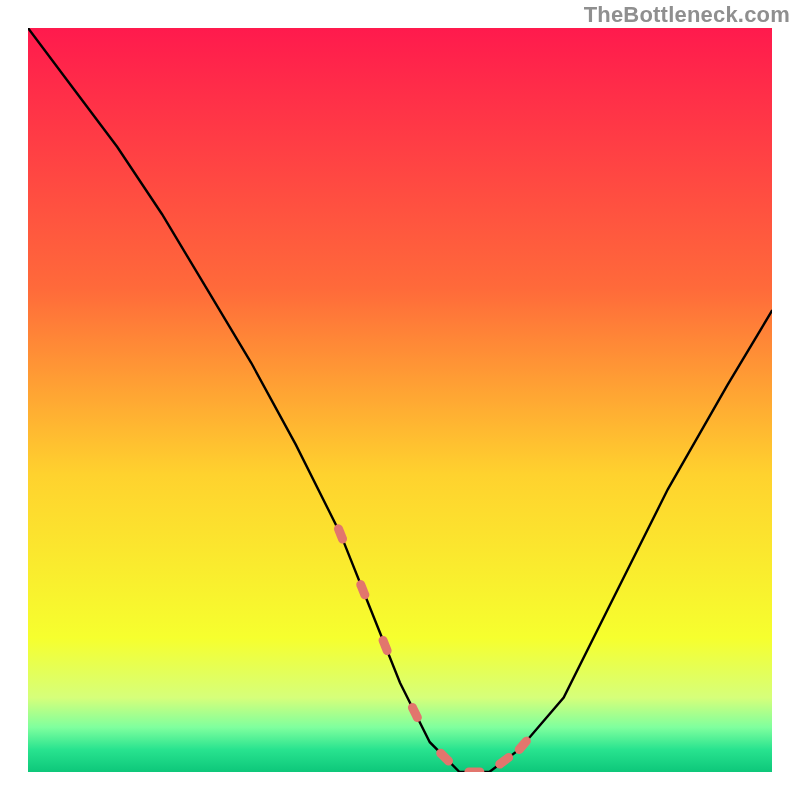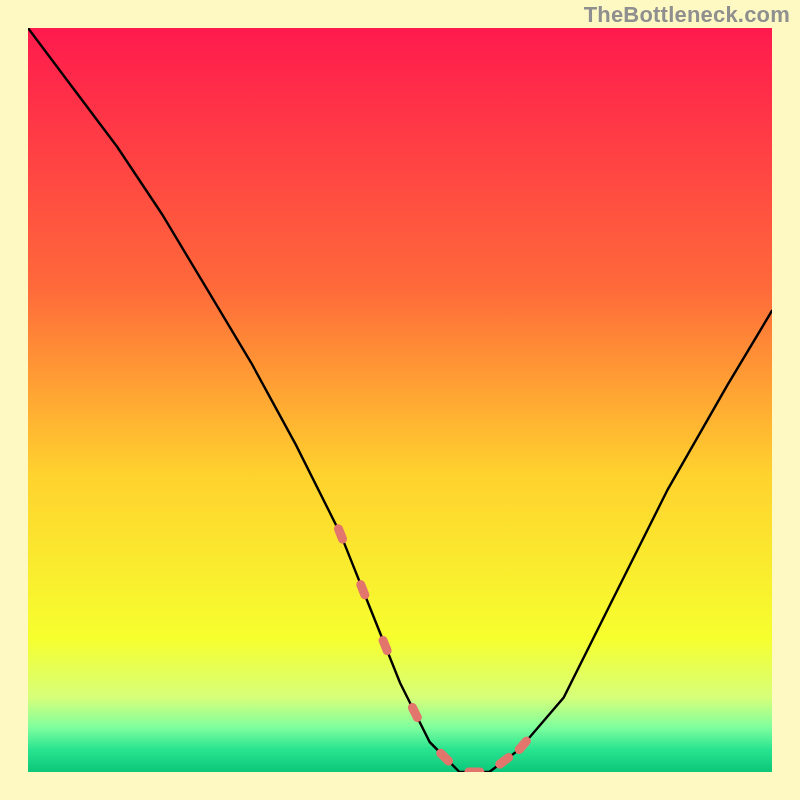--- a/index.html
+++ b/index.html
@@ -9,21 +9,21 @@
     height: 800px;
     background: #000;
     overflow: hidden;
   }
   .frame {
     position: absolute;
     left: 0;
     top: 0;
     width: 800px;
     height: 800px;
-    background: #fef9c3;
+    background: #ffffff;
   }
   .plot {
     position: absolute;
     left: 28px;
     top: 28px;
     width: 744px;
     height: 744px;
     overflow: hidden;
   }
   .gradient {

